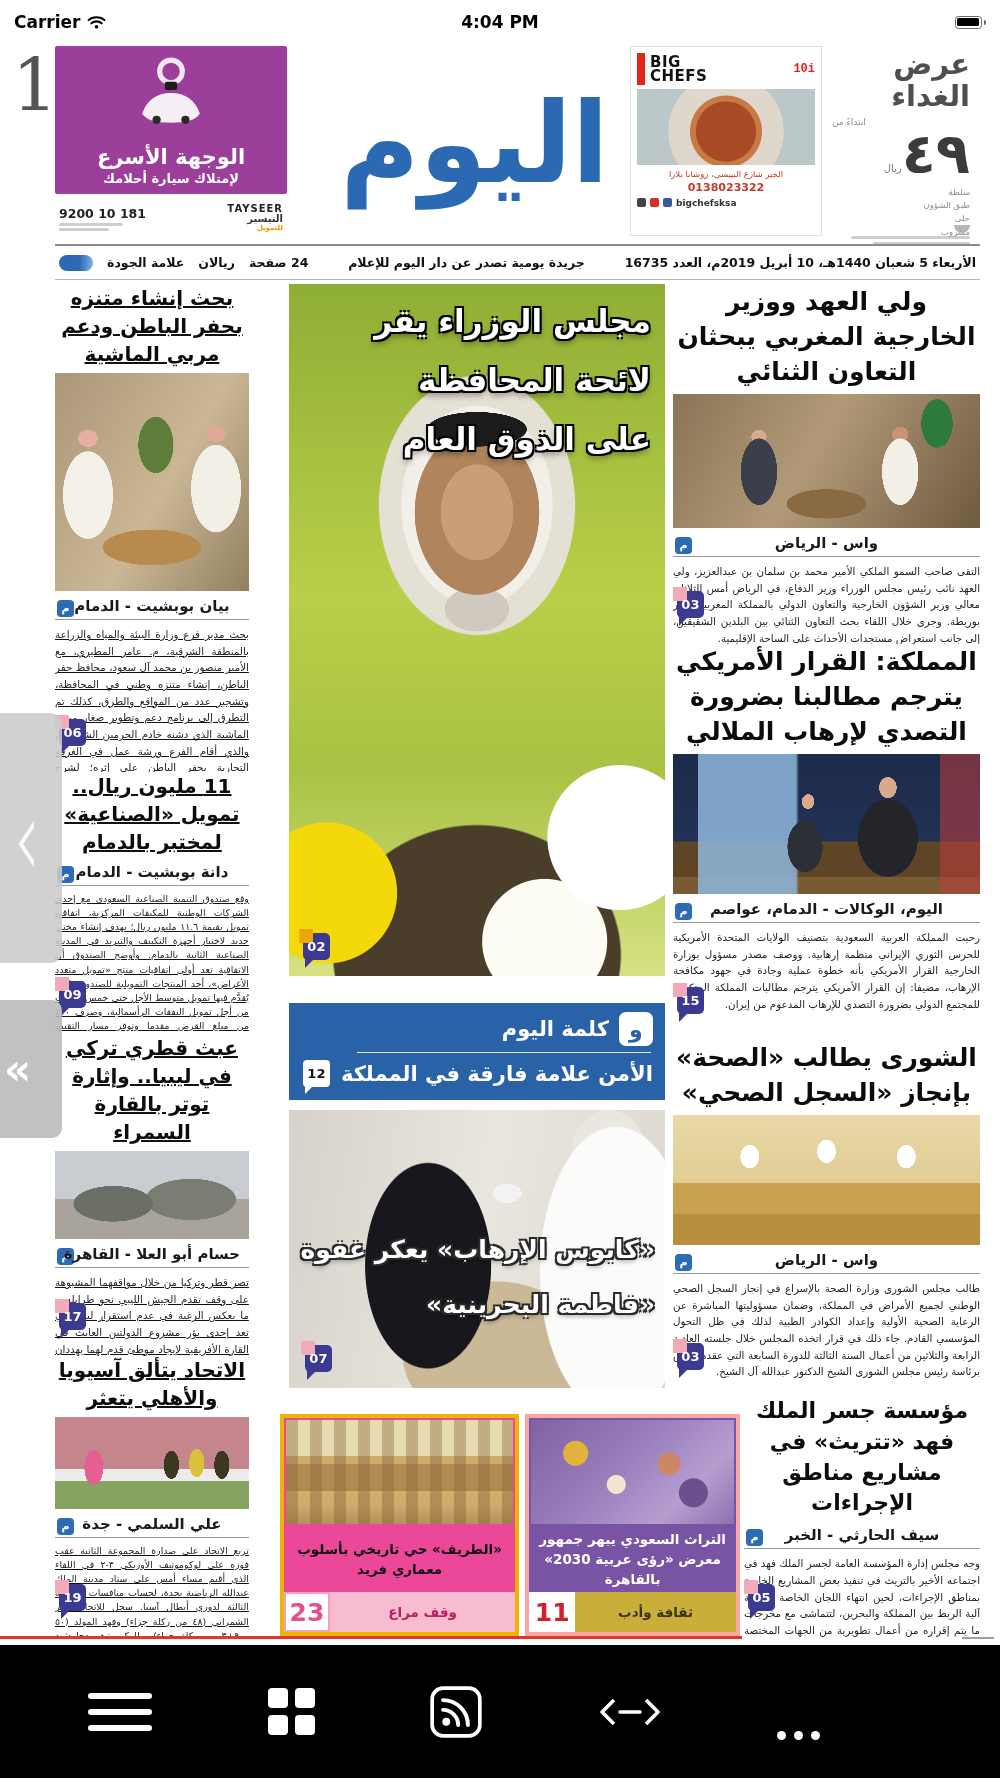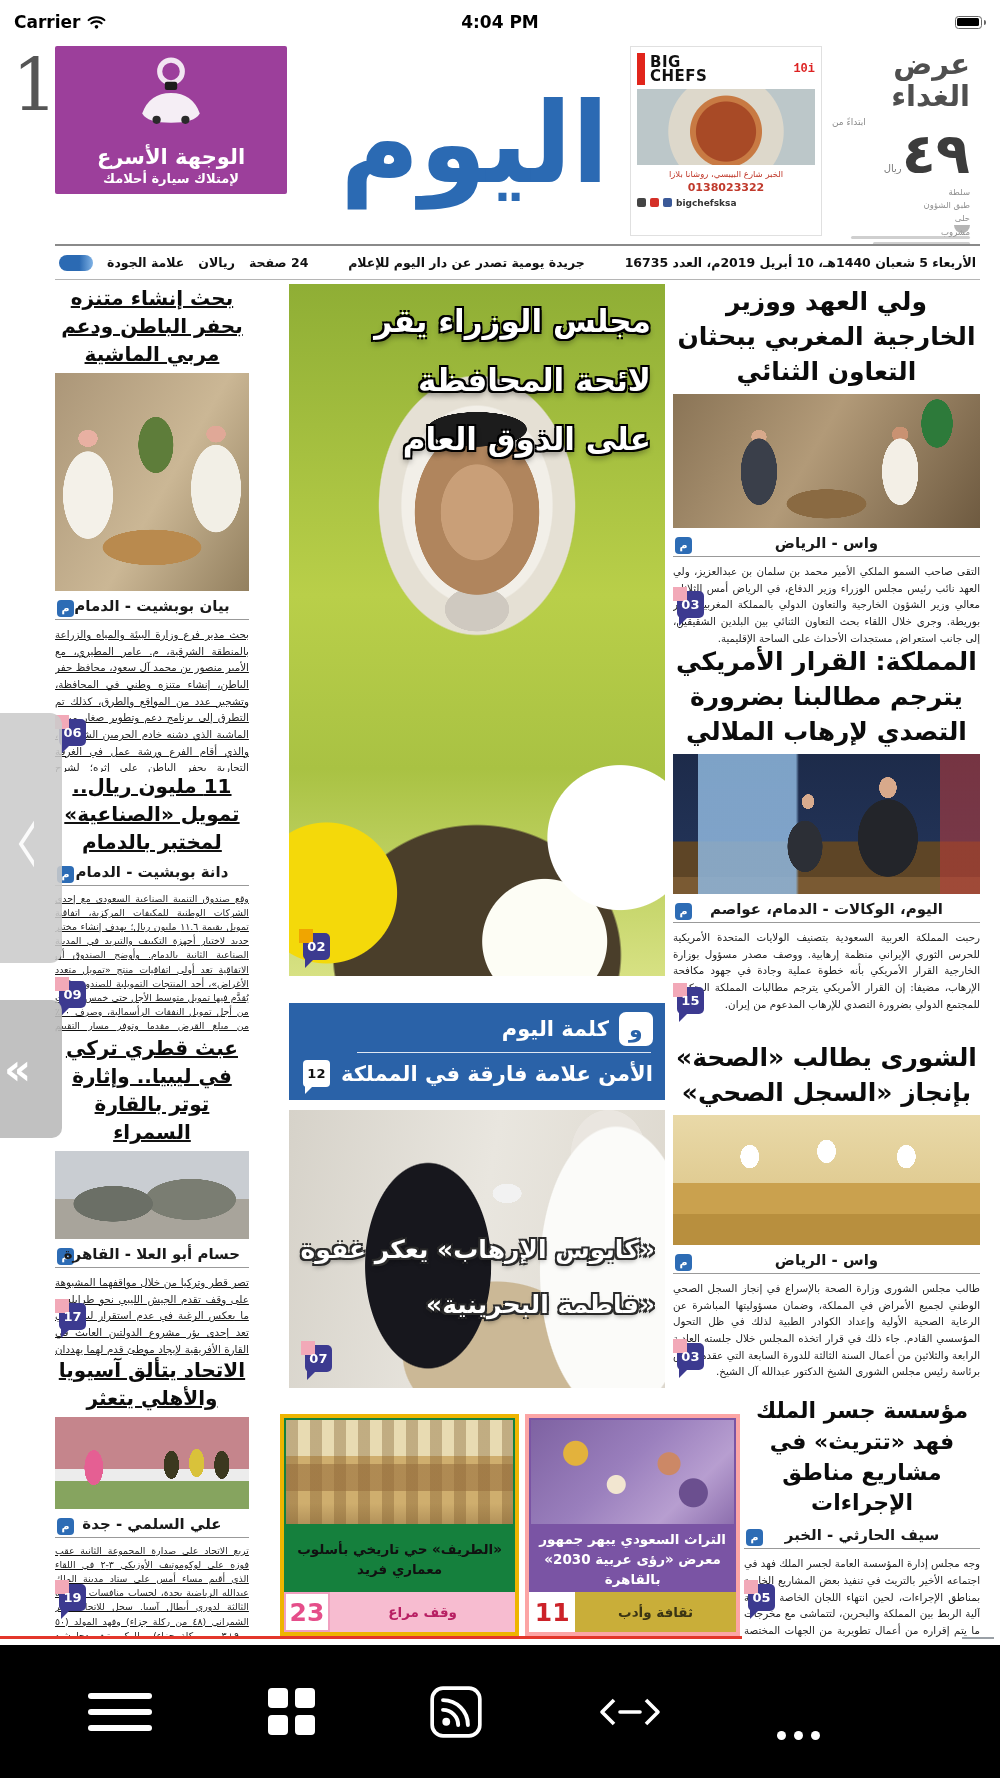--- a/index.html
+++ b/index.html
@@ -163,21 +163,21 @@
     radial-gradient(140px 110px at 55% 88%, #cbb896 0 66%, transparent 67%),
     linear-gradient(100deg,#d6d2c9,#e9e6df 50%,#dcd7cd);}
   .car-caption{position:absolute;top:112px;right:10px;text-align:right;direction:rtl;color:#fff;
     font-size:25px;font-weight:900;line-height:2.2;
     text-shadow:-2px -2px 0 #2a2a2a,2px -2px 0 #2a2a2a,-2px 2px 0 #2a2a2a,2px 2px 0 #2a2a2a,0 3px 5px rgba(0,0,0,.4);}
   .ph-car .badge{bottom:16px;left:16px;}
   
   .promos{position:absolute;left:280px;top:1414px;width:460px;height:222px;display:flex;direction:rtl;gap:6px;}
   .promo{box-sizing:border-box;height:222px;display:flex;flex-direction:column;overflow:hidden;}
   .promo-purple{width:228px;background:#7a54a4;border:4px solid #fca5a5;}
-  .promo-yellow{width:254px;background:#15803d;border:4px solid #eeb500;}
+  .promo-yellow{width:254px;background:#ec4899;border:4px solid #eeb500;}
   .promo-img{height:104px;margin:2px;flex:none;}
   .img-painting{background:
     radial-gradient(circle at 22% 32%, #e3b23c 0 12px, transparent 13px),
     radial-gradient(circle at 68% 42%, #cc8866 0 11px, transparent 12px),
     radial-gradient(circle at 42% 62%, #f2e6d0 0 9px, transparent 10px),
     radial-gradient(circle at 80% 70%, #6b4f8f 0 14px, transparent 15px),
     linear-gradient(135deg,#7e62a2,#9a7fbd 45%,#b79ed0 75%,#8d6fae);}
   .img-turaif{background:
     linear-gradient(180deg, transparent 0 42%, rgba(150,110,60,.55) 42% 68%, transparent 68%),
     repeating-linear-gradient(90deg, rgba(120,85,40,.35) 0 12px, transparent 12px 24px),
@@ -291,20 +291,34 @@
         <svg width="84" height="72" viewBox="0 0 80 70" style="position:absolute;top:10px;left:50%;transform:translateX(-50%)">
           <circle cx="40" cy="15" r="11" fill="none" stroke="#f2e6f2" stroke-width="5"></circle>
           <rect x="34" y="25" width="12" height="8" rx="2" fill="#1c1c1c"></rect>
           <path d="M12 56 q7 -20 28 -20 q21 0 28 20 q-5 9 -28 9 q-23 0 -28 -9 z" fill="#f5eef5"></path>
           <circle cx="26" cy="62" r="4" fill="#2a2a2a"></circle>
             <circle cx="54" cy="62" r="4" fill="#2a2a2a"></circle>
         </svg>
         <div class="tay-h">الوجهة الأسرع</div>
         <div class="tay-s">لإمتلاك سيارة أحلامك</div>
       </div>
+      <div class="tay-strip">
+        <div>
+          <div class="tay-phone">9200 10 181</div>
+          <div class="fineprint">
+            <div class="bar" style="width:64px;margin:2px 0 0"></div>
+            <div class="bar" style="width:50px;margin:2px 0 0"></div>
+          </div>
+        </div>
+        <div class="tay-brand">
+          <div class="en">TAYSEER</div>
+          <div class="ar">التيسير</div>
+          <div class="tag">للتمويل</div>
+        </div>
+      </div>
     </div>
   </div>
 
   <div class="dateline">
     <span>الأربعاء 5 شعبان 1440هـ، 10 أبريل 2019م، العدد 16735</span>
     <span style="font-weight:600">جريدة يومية تصدر عن دار اليوم للإعلام</span>
     <div class="dl-left">
       <span>24 صفحة</span>
       <span>ريالان</span>
       <span>علامة الجودة</span>

